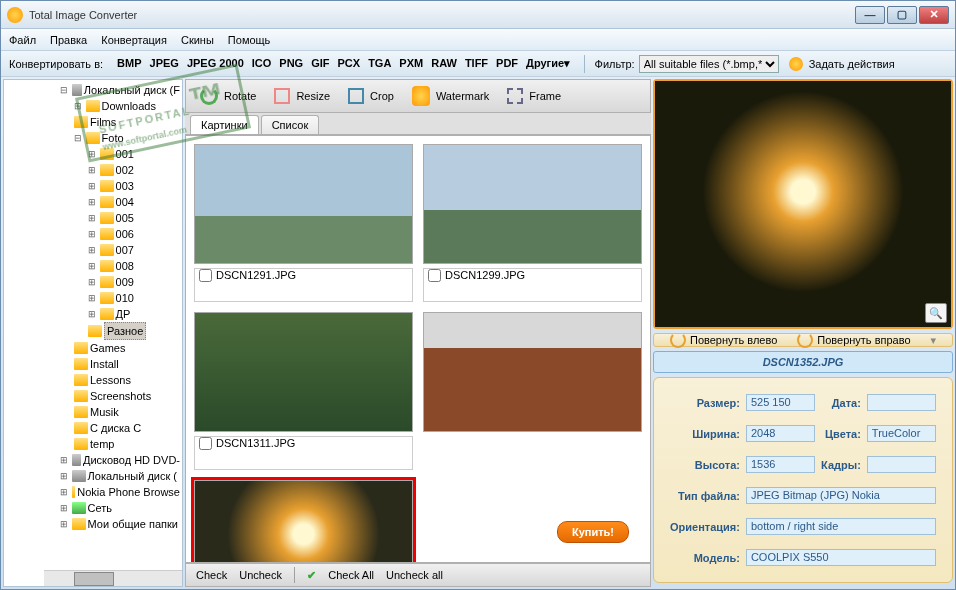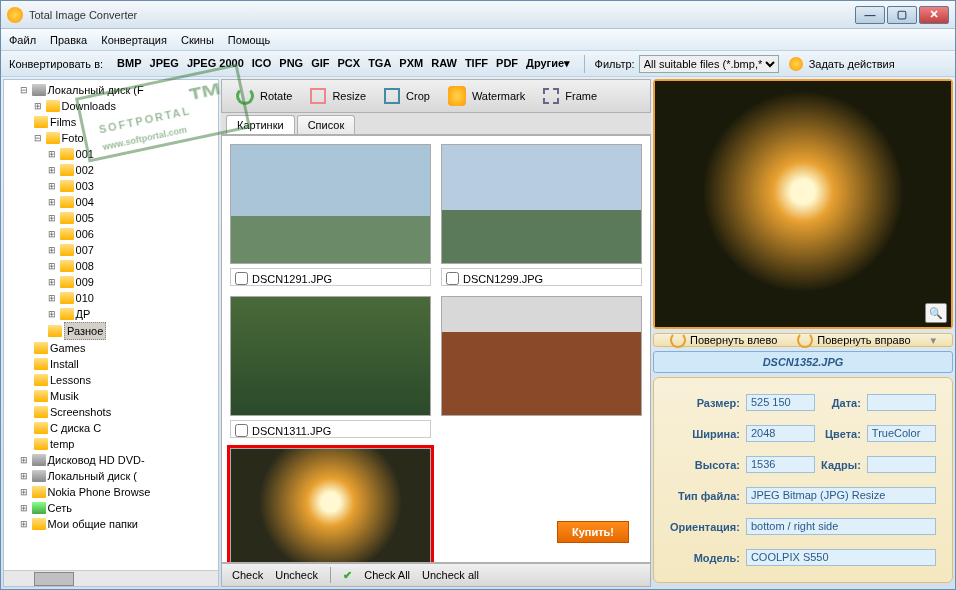--- a/index.html
+++ b/index.html
@@ -19,21 +19,21 @@
 .formatbar { height: 26px; background: linear-gradient(#f0f6fb,#d8e6f0); display: flex; align-items: center; padding: 0 8px; gap: 4px; border-bottom: 1px solid #c0d0e0; }
 .formatbar .lbl { margin-right: 6px; }
 .formatbar .fmt { font-weight: bold; padding: 2px 4px; cursor: pointer; }
 .formatbar .sep { border-left: 1px solid #a0b8cc; height: 18px; margin: 0 6px; }
 .formatbar select { border: 1px solid #8aa; font-size: 11px; height: 18px; width: 140px; }
 .formatbar .act-ico { width: 14px; height: 14px; background: radial-gradient(circle,#ffd54f,#ff9800); border-radius: 50%; margin: 0 2px 0 6px; }
 
 .body3 { flex: 1; display: flex; overflow: hidden; }
 
 
-.tree-pane { width: 216px; background: #fff; border: 1px solid #b0c4d8; margin: 2px; display: flex; flex-direction: column; overflow: hidden; }
+.tree-pane { width: 180px; background: #fff; border: 1px solid #b0c4d8; margin: 2px; display: flex; flex-direction: column; overflow: hidden; padding-left: 40px; }
 .tree { flex: 1; overflow: auto; padding: 2px; }
 .tree ul { list-style: none; padding-left: 14px; }
 .tree li { white-space: nowrap; line-height: 16px; display: flex; align-items: center; gap: 2px; }
 .tree li.has-children::before { content: "⊞"; color: #666; margin-right: 2px; font-size: 9px; }
 .tree li.expanded::before { content: "⊟"; }
 .fld-ico { width: 14px; height: 12px; background: linear-gradient(#ffe082,#ffb300); border-radius: 1px; display: inline-block; }
 .drv-ico { width: 14px; height: 12px; background: linear-gradient(#ccc,#888); border-radius: 1px; display: inline-block; }
 .net-ico { width: 14px; height: 12px; background: linear-gradient(#8f8,#4a4); border-radius: 1px; display: inline-block; }
 .tree li.selected > .lbl { background: #d4d0c8; border: 1px dotted #888; padding: 0 2px; }
 .tree-scroll { height: 16px; background: #e8e8e8; border-top: 1px solid #ccc; position: relative; }
@@ -49,31 +49,31 @@
 .wm-ico { background: radial-gradient(#ffd54f,#ff9800); width: 18px; height: 20px; border-radius: 4px; }
 .frame-ico { border: 2px dashed #668; width: 16px; height: 16px; }
 .tabs { height: 22px; display: flex; align-items: flex-end; padding-left: 5px; gap: 2px; background: #e0e0e0; border-bottom: 1px solid #b0b0b0; }
 .tab { padding: 3px 10px; background: linear-gradient(#f8f8f8,#e8e8e8); border: 1px solid #b0b0b0; border-bottom: none; border-radius: 3px 3px 0 0; cursor: pointer; }
 .tab.active { background: #fff; }
 
 .thumbs { flex: 1; background: #fff; border: 1px solid #b0b0b0; overflow: auto; padding: 8px; display: grid; grid-template-columns: 1fr 1fr; gap: 10px; }
 .thumb-item { display: flex; flex-direction: column; }
 .thumb-img { width: 100%; height: 120px; border: 1px solid #aaa; background: #789; }
 .thumb-img.selected { outline: 3px solid #e00; }
-.thumb-name { margin-top: 4px; height: 18px; border: 1px solid #ccc; background: #fff; display: flex; align-items: flex-end; padding: 0 4px; gap: 4px; }
+.thumb-name { margin-top: 4px; height: 34px; border: 1px solid #ccc; background: #fff; display: flex; align-items: flex-start; padding: 0 4px; gap: 4px; }
 .thumb-name.checked { background: #3a6ea5; color: #fff; }
 .thumb-name input[type=checkbox] { margin: 0; }
 .sky1 { background: linear-gradient(#aac4d8 60%, #6a8a68 60%); }
 .sky2 { background: linear-gradient(#b8cce0 55%, #5a7a5a 55%); }
 .forest { background: linear-gradient(#4a6a3a,#2a4a2a); }
 .flowers { background: radial-gradient(circle at 30% 40%, #e85aa0 6%, transparent 6%), radial-gradient(circle at 60% 60%, #e85aa0 5%, transparent 5%), #3a6a3a; }
 .church { background: linear-gradient(#d8d8d8 30%, #8a4a2a 30%); }
 .sunset { background: radial-gradient(circle at 50% 45%, #fff8d0 8%, #e8a030 20%, #2a2a1a 60%); }
 
-.buy-btn { position: absolute; top: 442px; right: 22px; background: linear-gradient(#ff8c1a,#e56a00); color: #fff; font-weight: bold; padding: 4px 14px; border-radius: 0; border: 1px solid #c05000; cursor: pointer; z-index: 5; }
+.buy-btn { position: absolute; top: 442px; right: 22px; background: linear-gradient(#ff8c1a,#e56a00); color: #fff; font-weight: bold; padding: 4px 14px; border-radius: 10px; border: 1px solid #c05000; cursor: pointer; z-index: 5; }
 
 .checkbar { height: 24px; background: linear-gradient(#f0f0f0,#d8d8d8); border: 1px solid #b0b0b0; display: flex; align-items: center; gap: 12px; padding: 0 10px; }
 .checkbar .sep { border-left: 1px solid #a0a0a0; height: 16px; }
 .chk-ico { color: #3a3; font-weight: bold; }
 
 
 .right-pane { width: 300px; margin: 2px; display: flex; flex-direction: column; gap: 4px; }
 .preview-box { border: 2px solid #f0a030; background: #000; height: 250px; position: relative; border-radius: 4px; }
 .preview-img { width: 100%; height: 100%; background: radial-gradient(circle at 50% 45%, #fff8d0 6%, #e8a030 15%, #1a1a0a 50%); }
 .zoom-btn { position: absolute; bottom: 4px; right: 4px; width: 22px; height: 20px; background: #f4f4f4; border: 1px solid #888; border-radius: 2px; display: flex; align-items: center; justify-content: center; cursor: pointer; }
@@ -204,25 +204,25 @@
             <li>
                 <span class="fld-ico"></span>
                 <span class="lbl">Install</span>
               </li>
             <li>
                 <span class="fld-ico"></span>
                 <span class="lbl">Lessons</span>
               </li>
             <li>
                 <span class="fld-ico"></span>
+                <span class="lbl">Screenshots</span>
+              </li>
+            <li>
+                <span class="fld-ico"></span>
                 <span class="lbl">Musik</span>
-              </li>
-            <li>
-                <span class="fld-ico"></span>
-                <span class="lbl">Screenshots</span>
               </li>
             <li>
                 <span class="fld-ico"></span>
                 <span class="lbl">С диска С</span>
               </li>
             <li>
                 <span class="fld-ico"></span>
                 <span class="lbl">temp</span>
               </li>
           </ul>
@@ -344,21 +344,21 @@
         <div class="v"></div>
         <div class="k">Ширина:</div>
         <div class="v">2048</div>
         <div class="k">Цвета:</div>
         <div class="v">TrueColor</div>
         <div class="k">Высота:</div>
         <div class="v">1536</div>
         <div class="k">Кадры:</div>
         <div class="v"></div>
         <div class="k">Тип файла:</div>
-        <div class="v wide">JPEG Bitmap (JPG) Resize</div>
+        <div class="v wide">JPEG Bitmap (JPG) Nokia</div>
         <div class="k">Ориентация:</div>
         <div class="v wide">bottom / right side</div>
         <div class="k">Модель:</div>
         <div class="v wide">COOLPIX S550</div>
       </div>
     </div>
   </div>
 </div>
 
 <div class="watermark">

